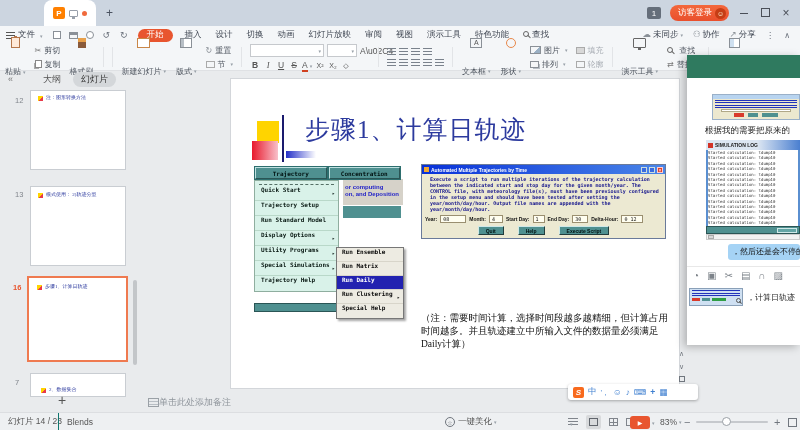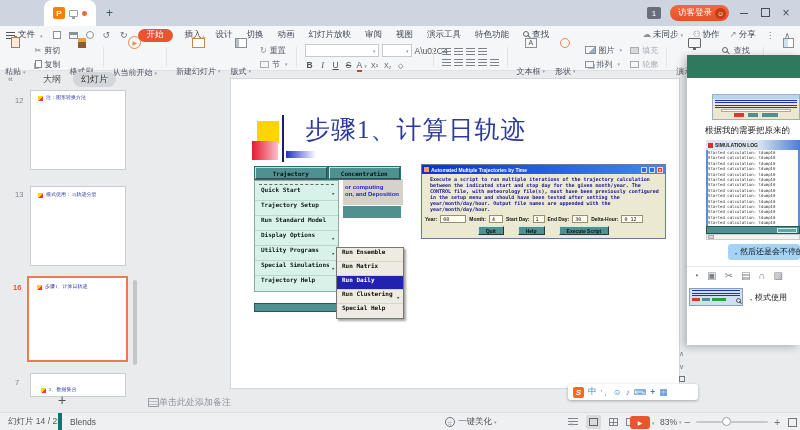--- a/index.html
+++ b/index.html
@@ -279,24 +279,20 @@
       <span class="rrow">
           <span class="ic-copy"></span>
           <span>复制</span>
         </span>
     </div>
     <div class="rbig">
         <span class="ic-brush"></span>
         <span>格式刷</span>
       </div>
     <div class="rsep"></div>
-    <div class="rbig">
-        <span class="ic-playc"></span>
-        <span class="dd">从当前开始</span>
-      </div>
     <div class="rsep"></div>
     <div class="rbig">
         <span class="ic-slide"></span>
         <span class="dd">新建幻灯片</span>
       </div>
     <div class="rbig">
         <span class="ic-layout"></span>
         <span class="dd">版式</span>
       </div>
     <div class="rcol">
@@ -505,35 +501,36 @@
         <span>Delta-Hour:</span>
           <span class="d-inp" style="width:22px;">0 12</span>
       </div>
       <div class="d-btns">
         <span class="d-btn">Quit</span>
         <span class="d-btn">Help</span>
         <span class="d-btn">Execute Script</span>
       </div>
     </div>
 
+    <div id="note" class="serif">（注：需要时间计算，选择时间段越多越精细，但计算占用时间越多。并且轨迹建立中所输入文件的数据量必须满足Daily计算）</div>
   </div>
 
   <span class="vs" style="top:350px;">∧</span>
   <span class="vs" style="top:363px;">∨</span>
   <span class="vs" style="top:376px;width:6px;height:6px;border:1px solid #70767e;display:inline-block;"></span>
 
   <div id="addslide" class="abs">+</div>
   <div id="notesbar" class="abs">
     <span class="n-ic"></span>
     <span>单击此处添加备注</span>
   </div>
 
   <div id="statusbar" class="abs">
     <span class="sb" style="left:8px;">幻灯片 14 / 23</span>
-    <span class="sb" style="left:58px;border-left:4px solid #0f766e;padding-left:8px;">Blends</span>
+    <span class="sb" style="left:58px;border-left:1px solid #0f766e;padding-left:8px;">Blends</span>
     <span class="sb" style="left:445px;gap:3px;">
         <span class="beaut-ic"></span>
         <span class="dd">一键美化</span>
       </span>
     <span class="sb" style="left:568px;gap:8px;">
       <span class="v-notes dd"></span>
       <span class="v-press">
           <span class="v-norm" style="display:block;"></span>
         </span>
       <span class="v-sort"></span>
@@ -621,18 +618,18 @@
       <div class="c-input">
         <span class="c-thumb">
           <span class="ct-st st-blue" style="display:block;"></span>
           <span class="ct-chips">
               <span class="chip2 chip-red" style="width:8px;"></span>
               <span class="chip2 chip-teal" style="width:8px;"></span>
               <span class="chip2 chip-green"></span>
             </span>
           <span class="ct-mag"></span>
         </span>
-        <span class="c-intext">，模式使用</span>
+        <span class="c-intext">，计算日轨迹</span>
       </div>
     </div>
   </div>
 
 </div>
 
 </body></html>

